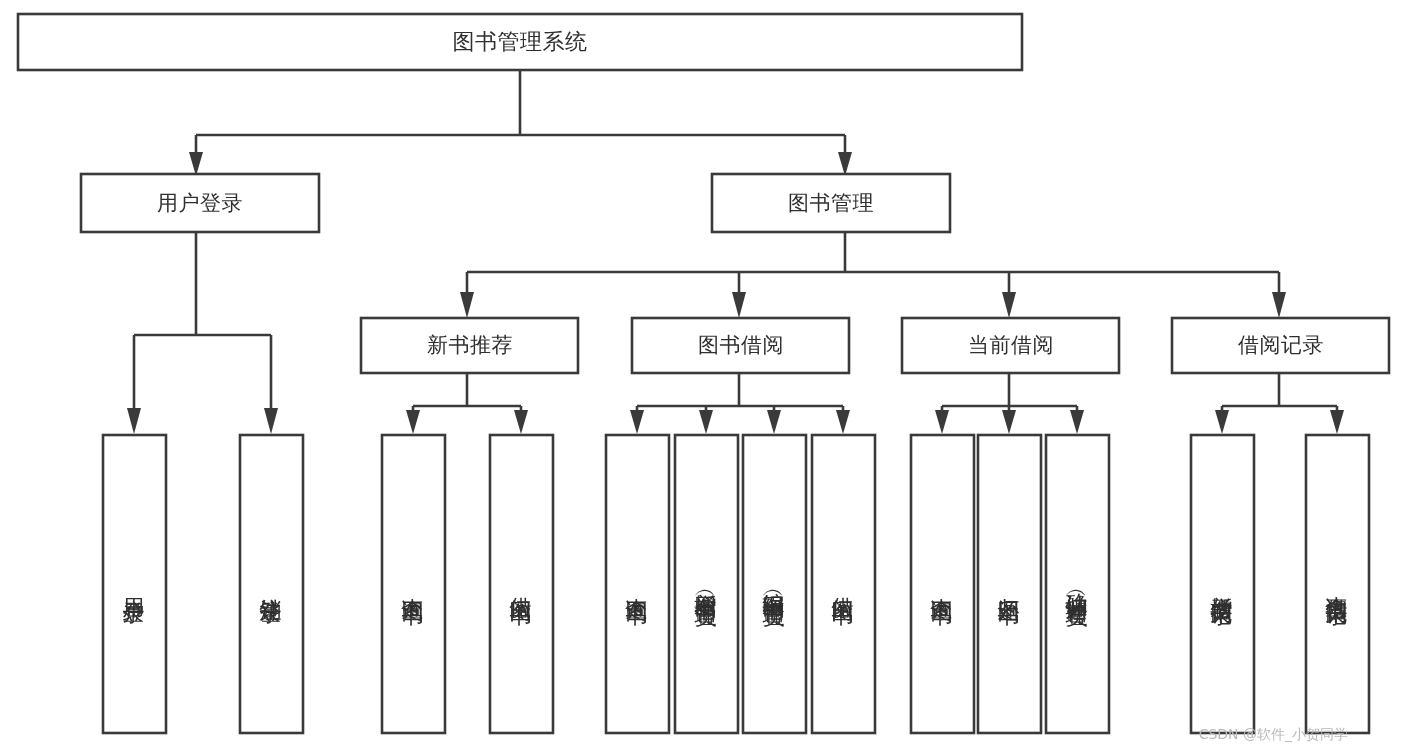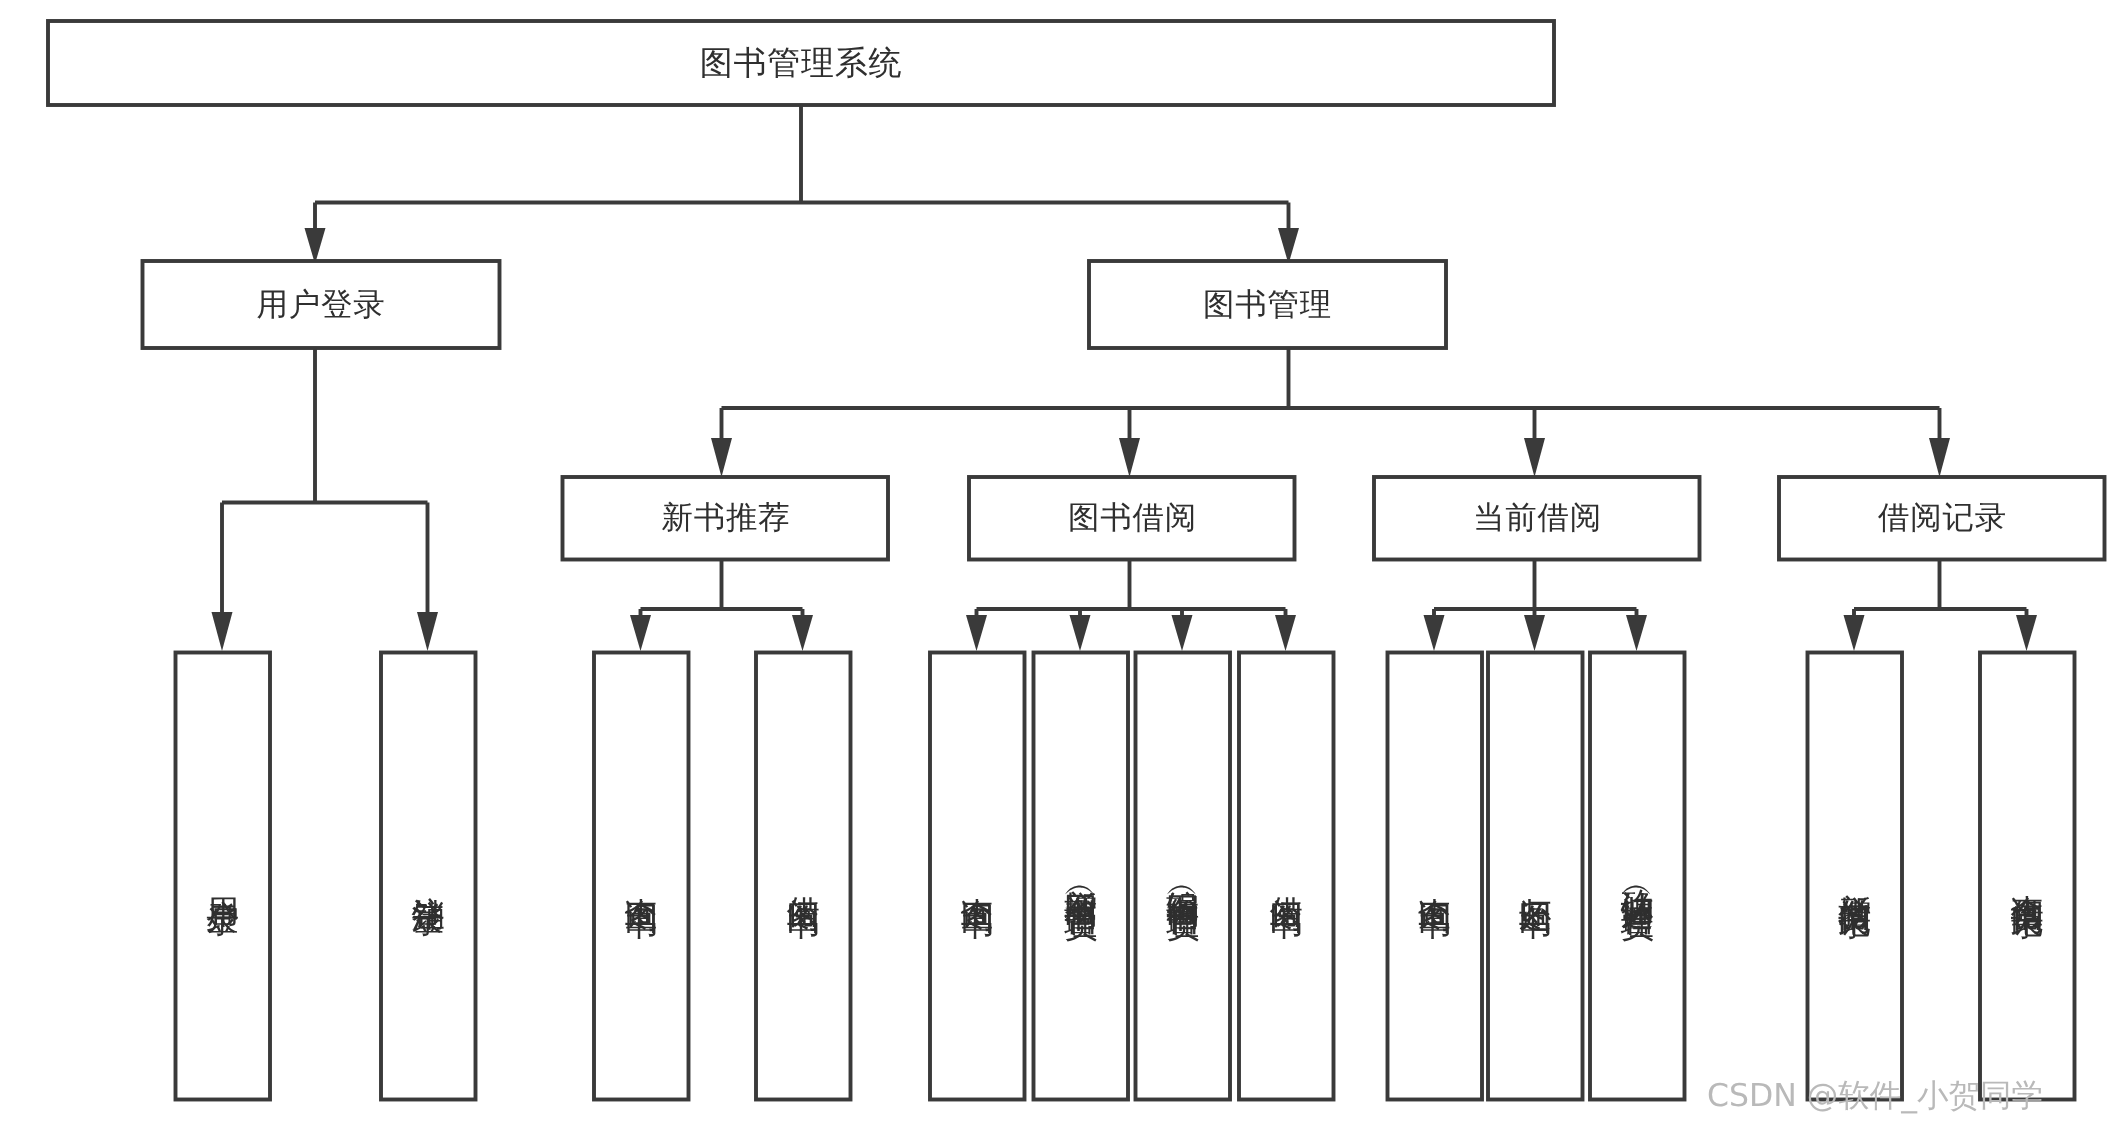--- a/index.html
+++ b/index.html
@@ -9,21 +9,21 @@
   }
   body {
     width: 1405px;
     height: 747px;
     font-family: "DejaVu Sans", "Liberation Sans", sans-serif;
     overflow: hidden;
     position: relative;
   }
   #diagram-root {
     position: absolute;
-    left: 14px;
+    left: 0;
     top: 0;
     width: 1356px;
     height: 747px;
     border-radius: 18px;
   }
   svg#flowchart {
     display: block;
     width: 1405px;
     height: 747px;
   }
@@ -61,21 +61,21 @@
     writing-mode: vertical-rl;
     glyph-orientation-vertical: 0;
     letter-spacing: 2px;
     dominant-baseline: central;
   }
   .watermark {
     position: absolute;
     right: 8px;
     bottom: 3px;
     font-family: "DejaVu Sans", "Liberation Sans", sans-serif;
-    font-size: 21px;
+    font-size: 14px;
     color: #b9b9b9;
     white-space: nowrap;
     pointer-events: none;
   }
 </style>
 </head>
 <body>
 
 <div id="diagram-root">
 <svg id="flowchart" viewBox="0 0 1405 747" xmlns="http://www.w3.org/2000/svg">

